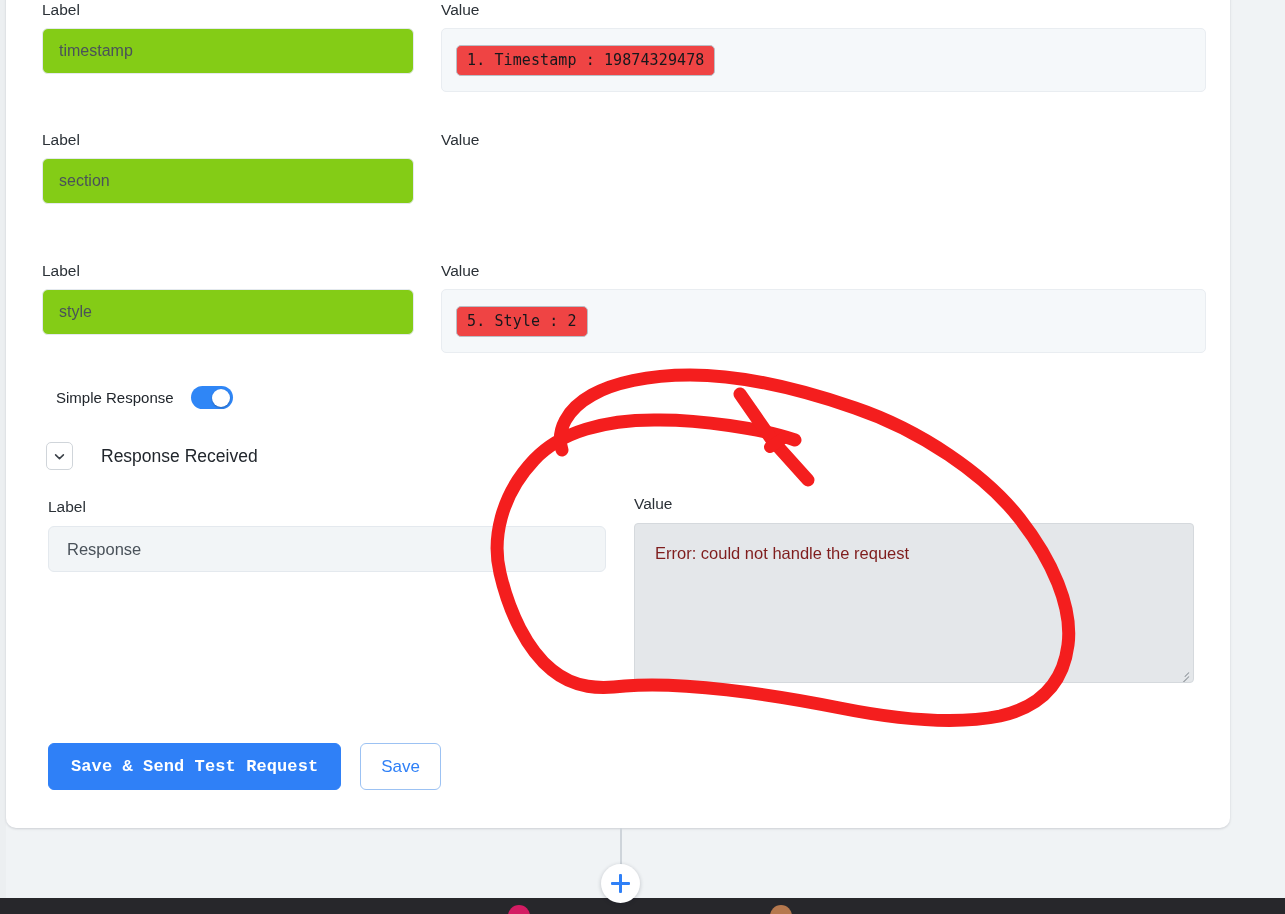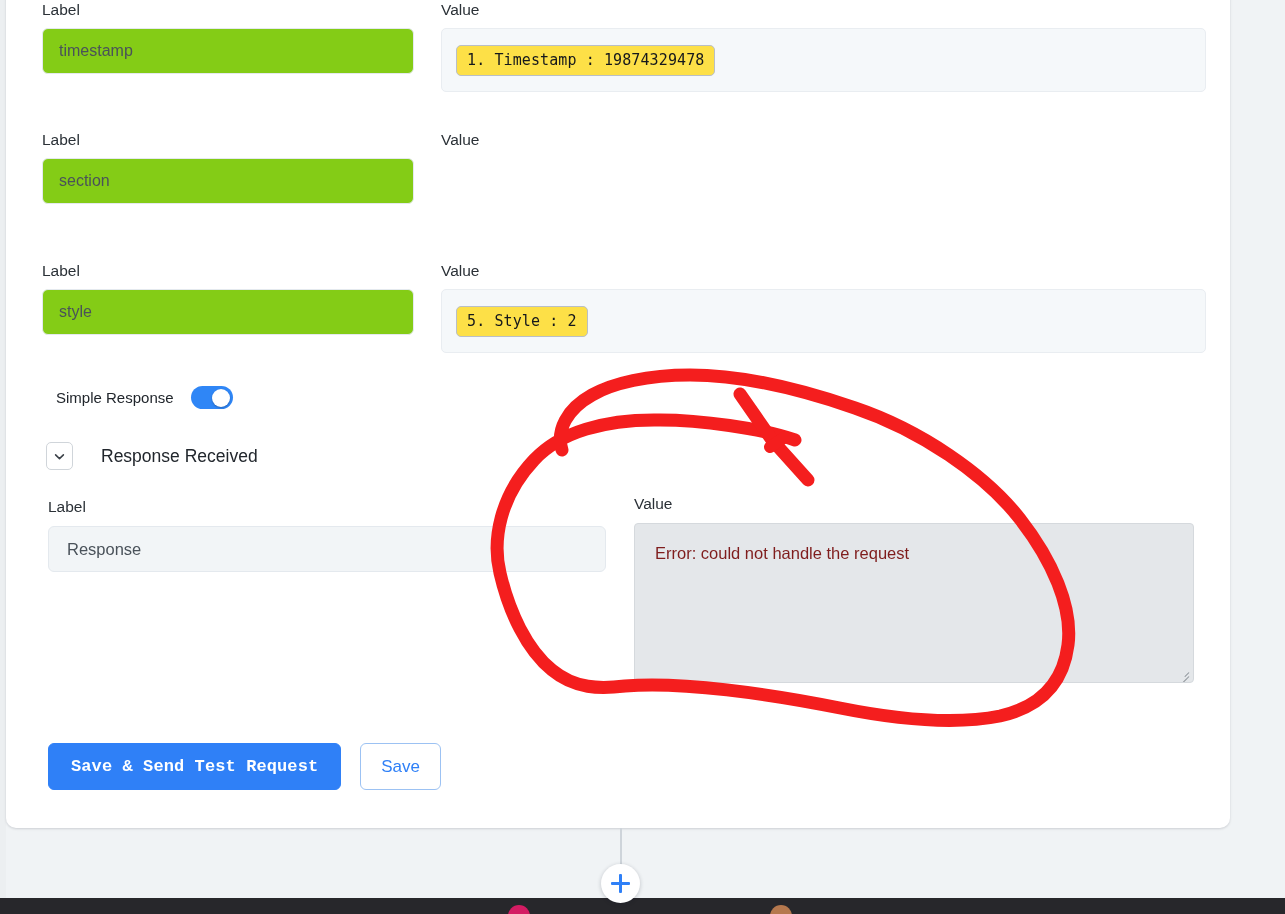--- a/index.html
+++ b/index.html
@@ -91,21 +91,21 @@
     display: flex;
     align-items: center;
     flex-wrap: wrap;
     gap: 8px;
   }
   .chip {
     display: inline-flex;
     align-items: center;
     height: 31px;
     padding: 0 10px;
-    background: #fde047;
+    background: #ef4444;
     border: 1px solid #b9bfc6;
     border-radius: 5px;
     font-family: "DejaVu Sans Mono", "Liberation Mono", monospace;
     font-size: 15px;
     color: #15181c;
     white-space: nowrap;
     letter-spacing: .1px;
   }
 
   

